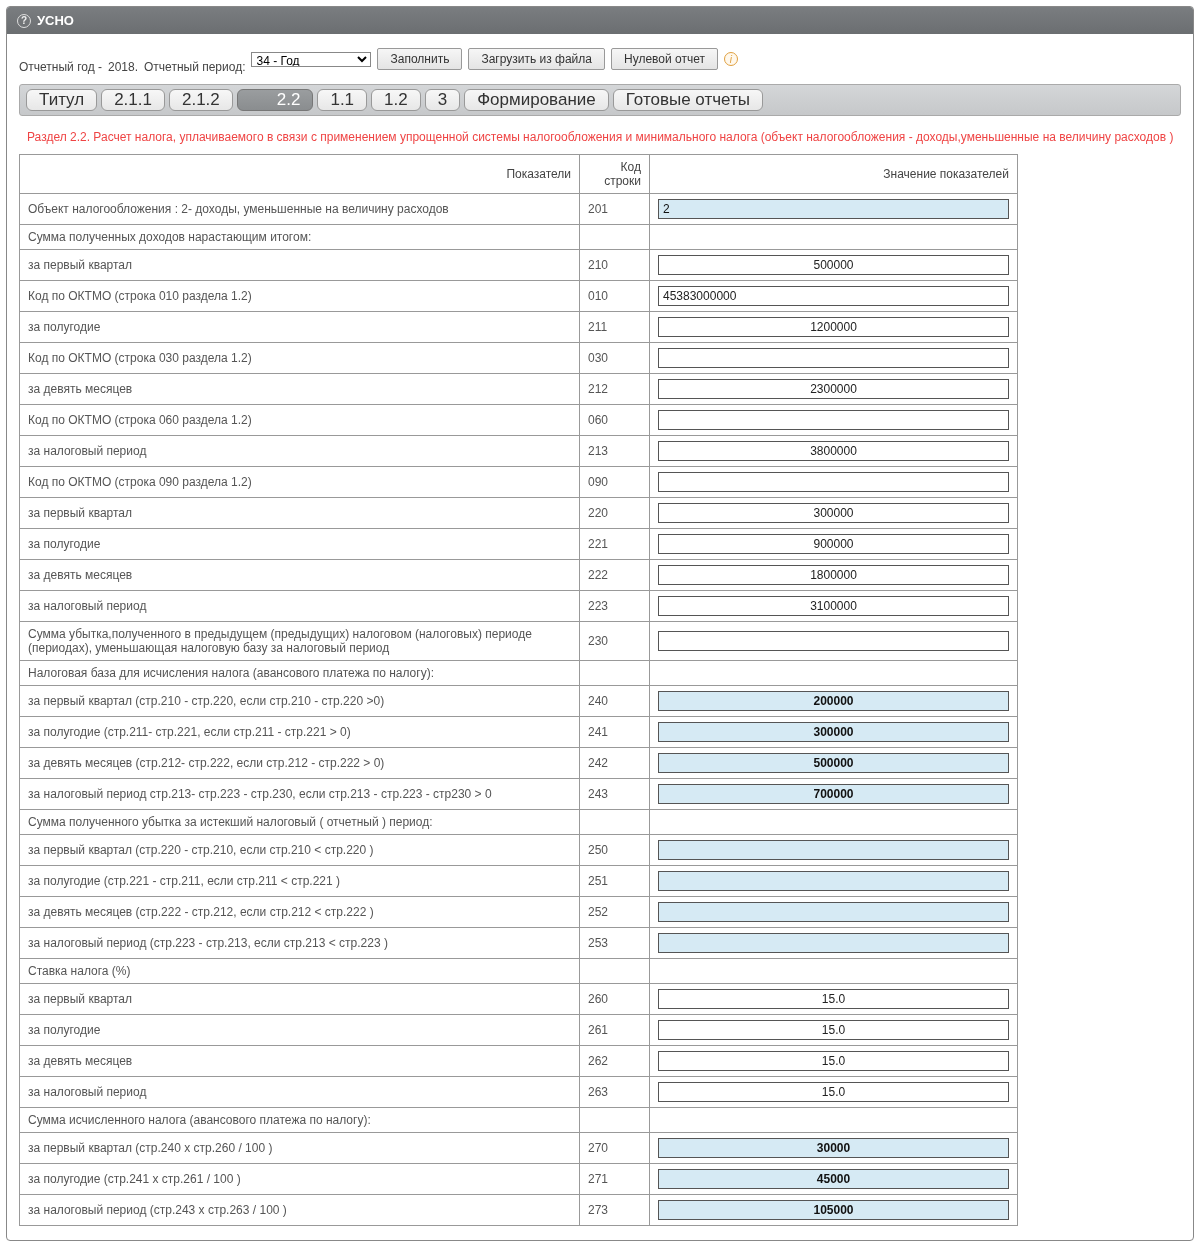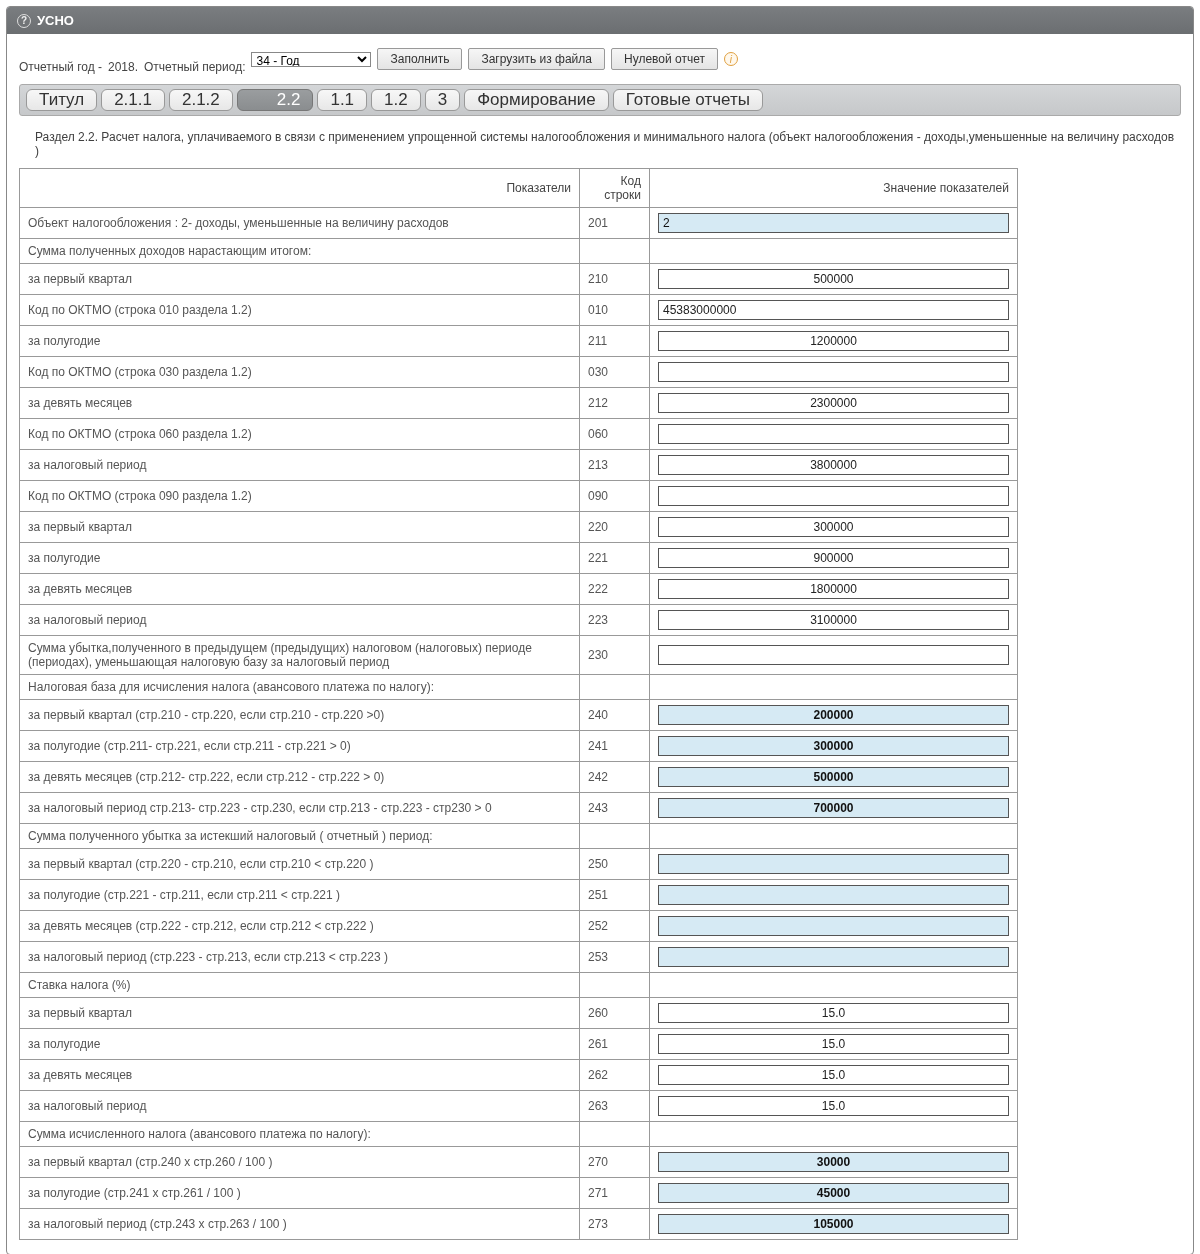--- a/index.html
+++ b/index.html
@@ -97,22 +97,22 @@
     display: inline-flex;
     align-items: center;
   }
   .tab.active {
     background: linear-gradient(#9a9d9f, #8a8d8f);
     color: #fff;
     border-color: #777;
     padding-left: 39px;
   }
   .section-title {
-    color: #404040;
-    margin: 6px 0 10px 16px;
+    color: #ef4444;
+    margin: 6px 0 10px 8px;
     font-size: 12px;
   }
   table.data {
     border-collapse: collapse;
     width: 998px;
     max-width: 100%;
     table-layout: fixed;
   }
   table.data th, table.data td {
     border: 1px solid #999;

